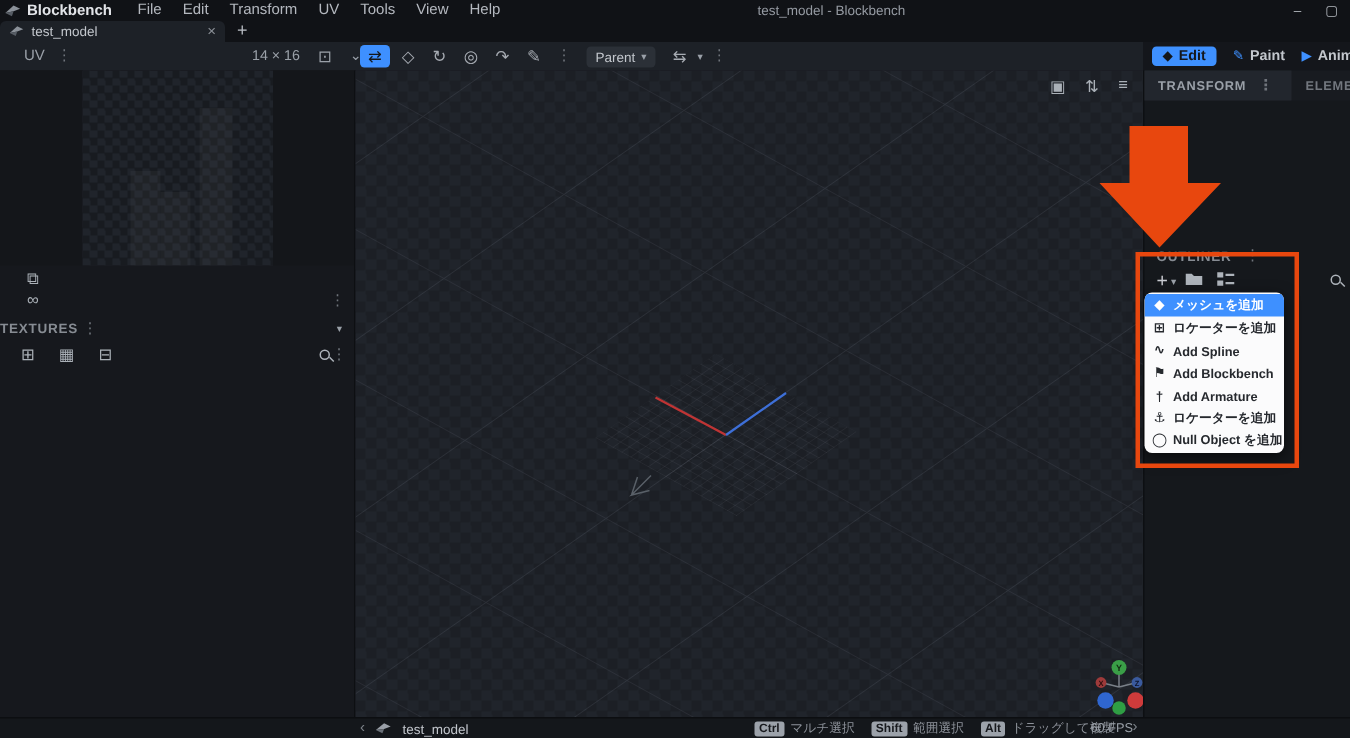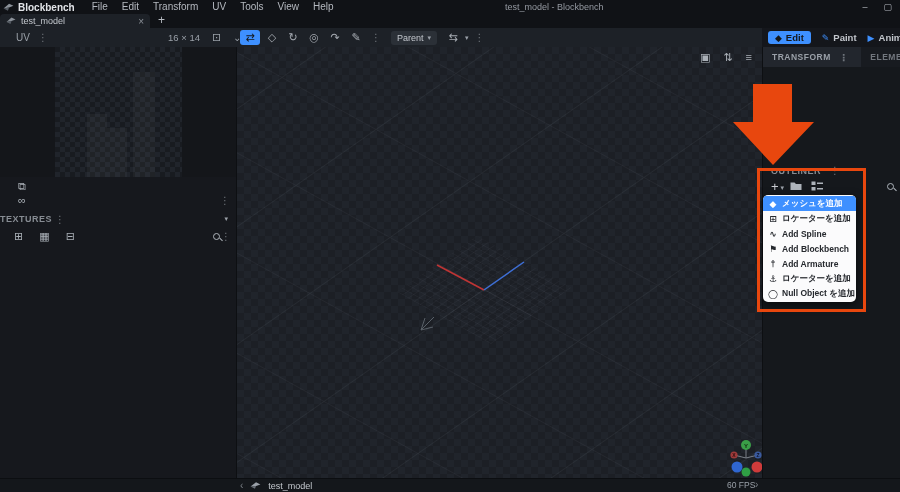--- a/index.html
+++ b/index.html
@@ -130,21 +130,21 @@
   </div>
   <span class="tab-new">+</span>
 </div>
 
 <div class="toolbar">
   <div class="uv-group">
     <span>UV</span>
     <span class="dots">⋮</span>
   </div>
   <div class="res-group">
-    <span>16 × 14</span>
+    <span>14 × 16</span>
     <span style="font-size:11px;color:#9aa0a8">⊡</span>
     <span>⌄</span>
   </div>
   <div class="tools-group">
     <span class="tool-btn active">⇄</span>
     <span class="tool-btn">◇</span>
     <span class="tool-btn">↻</span>
     <span class="tool-btn">◎</span>
     <span class="tool-btn">↷</span>
     <span class="tool-btn">✎</span>
@@ -313,15 +313,29 @@
   <div class="sb-left">
     <span class="sb-chevron">‹</span>
     <span style="display:flex">
       <svg width="11" height="9" viewBox="0 0 20 16">
           <path d="M1 10 L11 2 L19 6 L11 9 Z" fill="#9aa0a8"></path>
           <path d="M1 10 L11 9 L9 14 Z" fill="#6a7078"></path>
         </svg>
     </span>
     <span class="sb-model">test_model</span>
   </div>
+  <div class="sb-hints">
+    <span class="hint">
+      <span class="kbd">Ctrl</span>
+      <span class="hint-text">マルチ選択</span>
+    </span>
+    <span class="hint">
+      <span class="kbd">Shift</span>
+      <span class="hint-text">範囲選択</span>
+    </span>
+    <span class="hint">
+      <span class="kbd">Alt</span>
+      <span class="hint-text">ドラッグして複製</span>
+    </span>
+  </div>
   <span class="sb-fps">60 FPS</span>
   <span class="sb-right-chevron">›</span>
 </div>
 
 </body></html>

